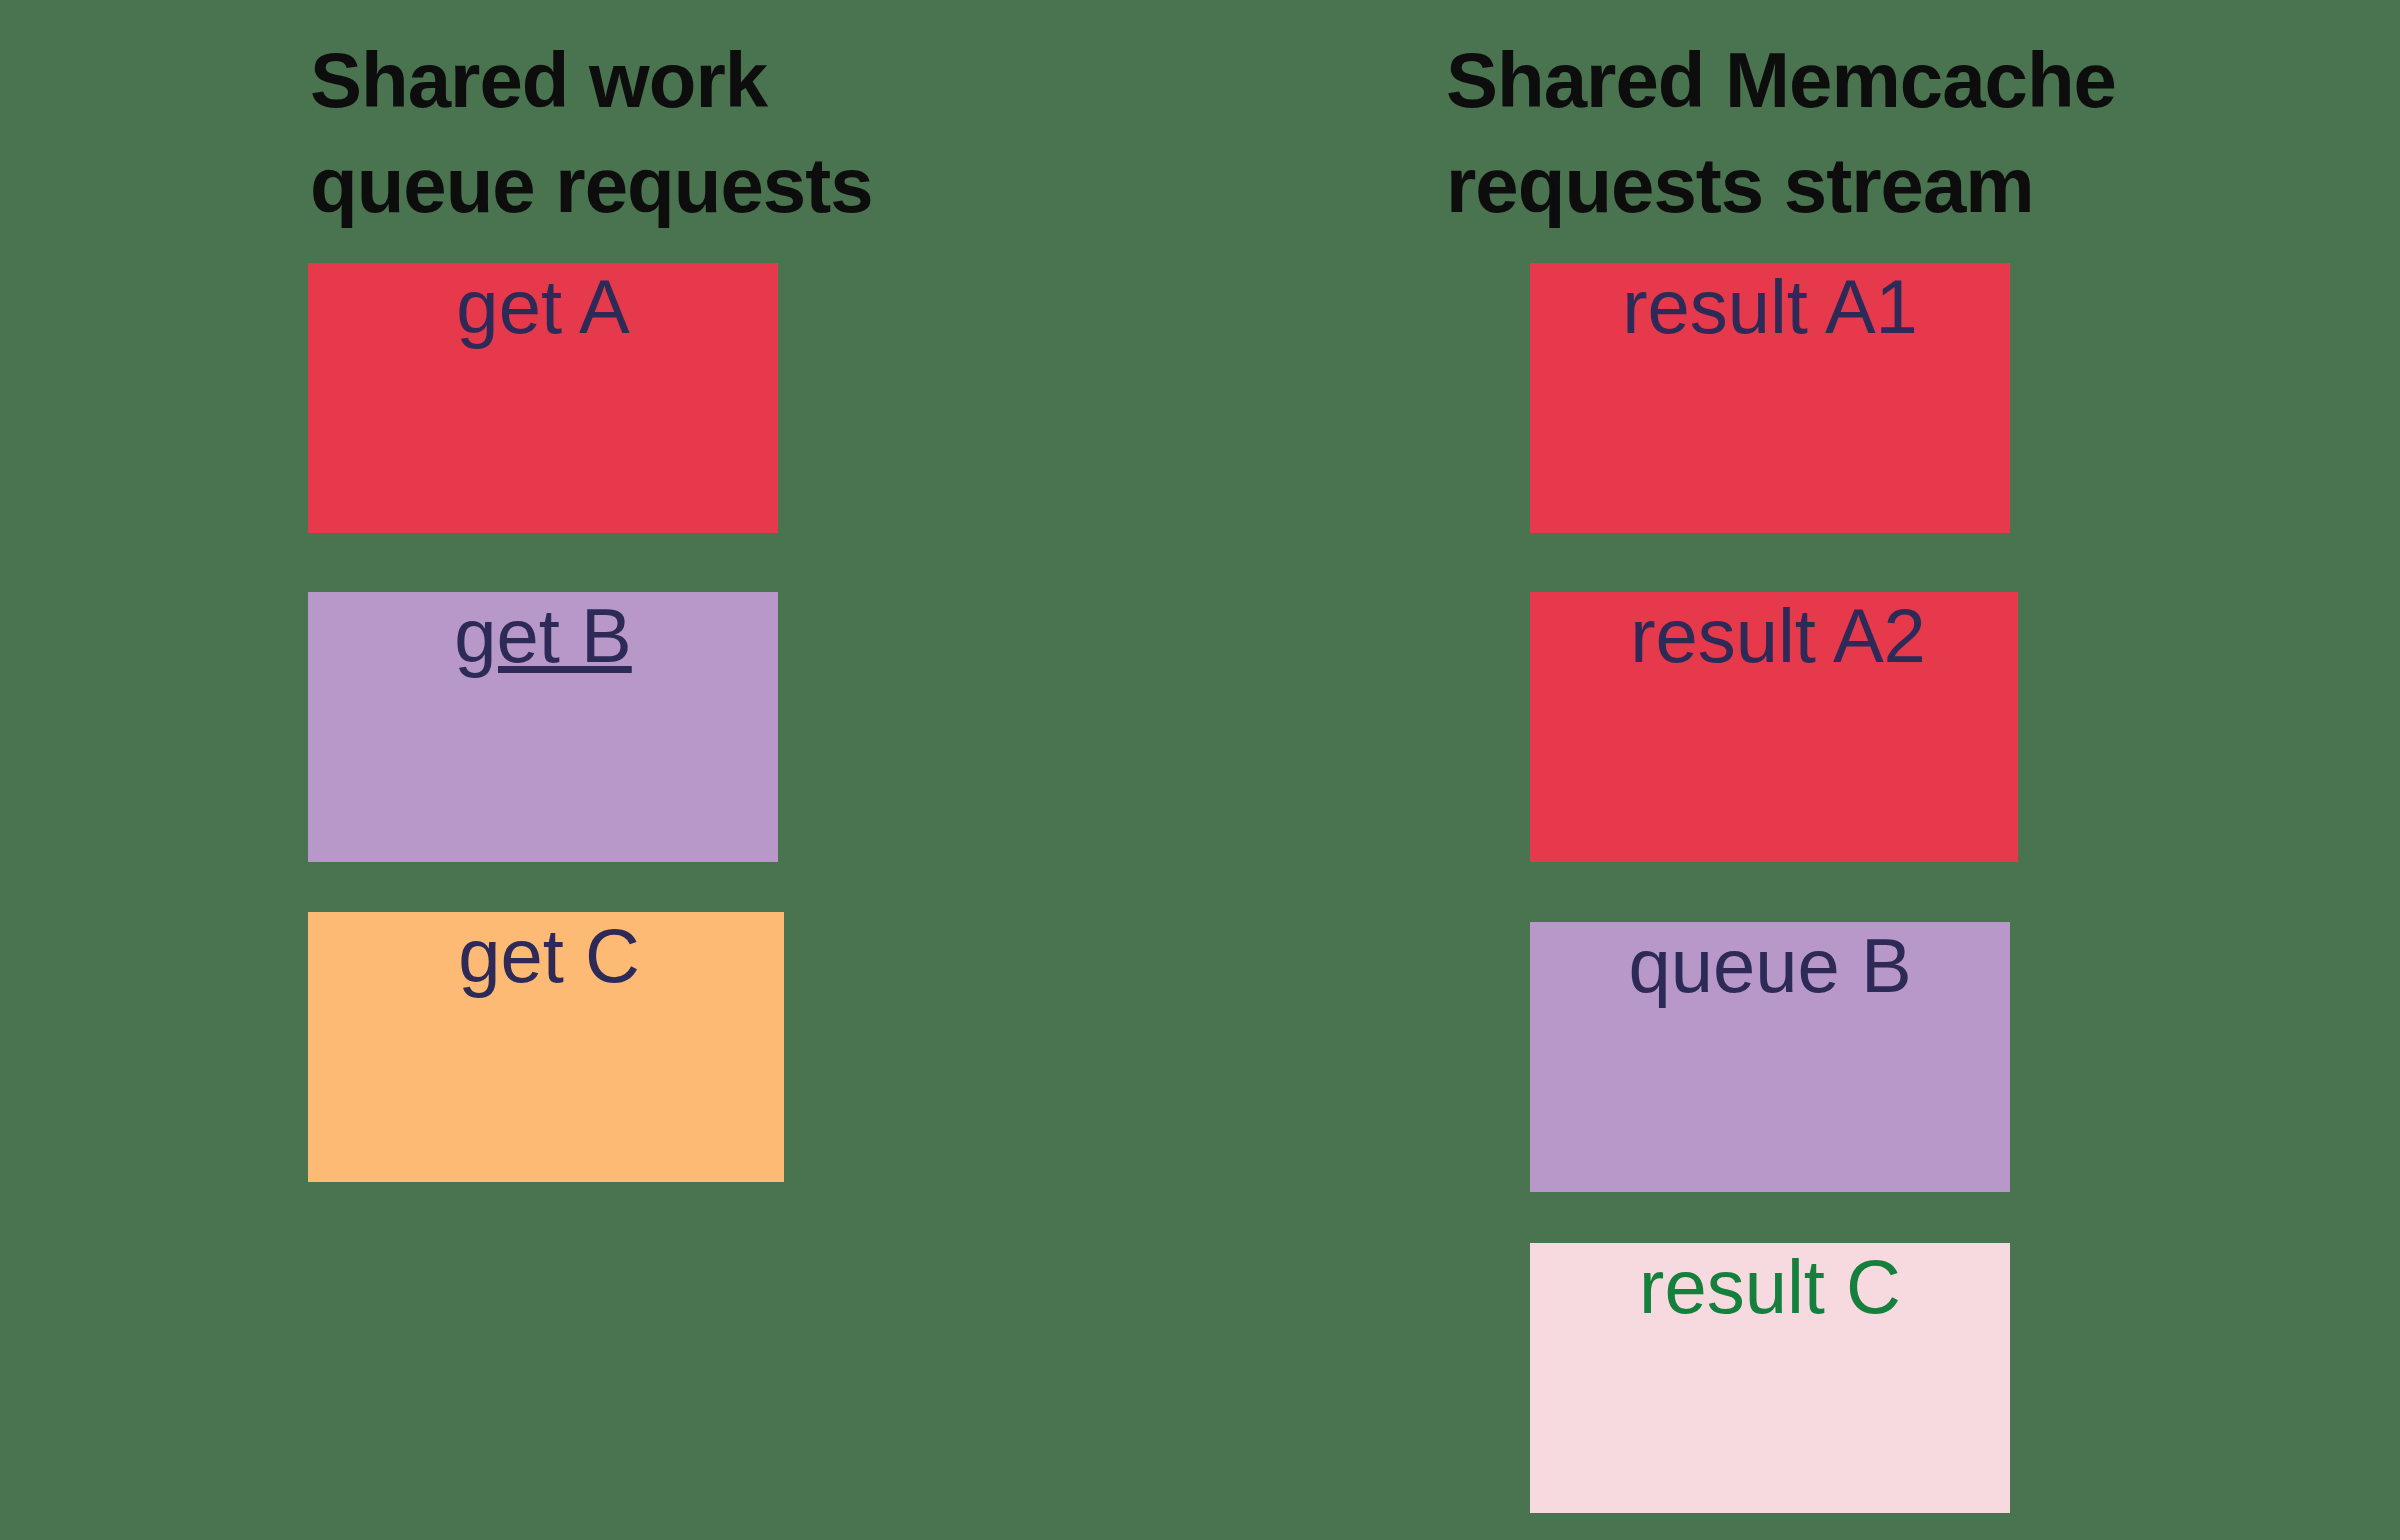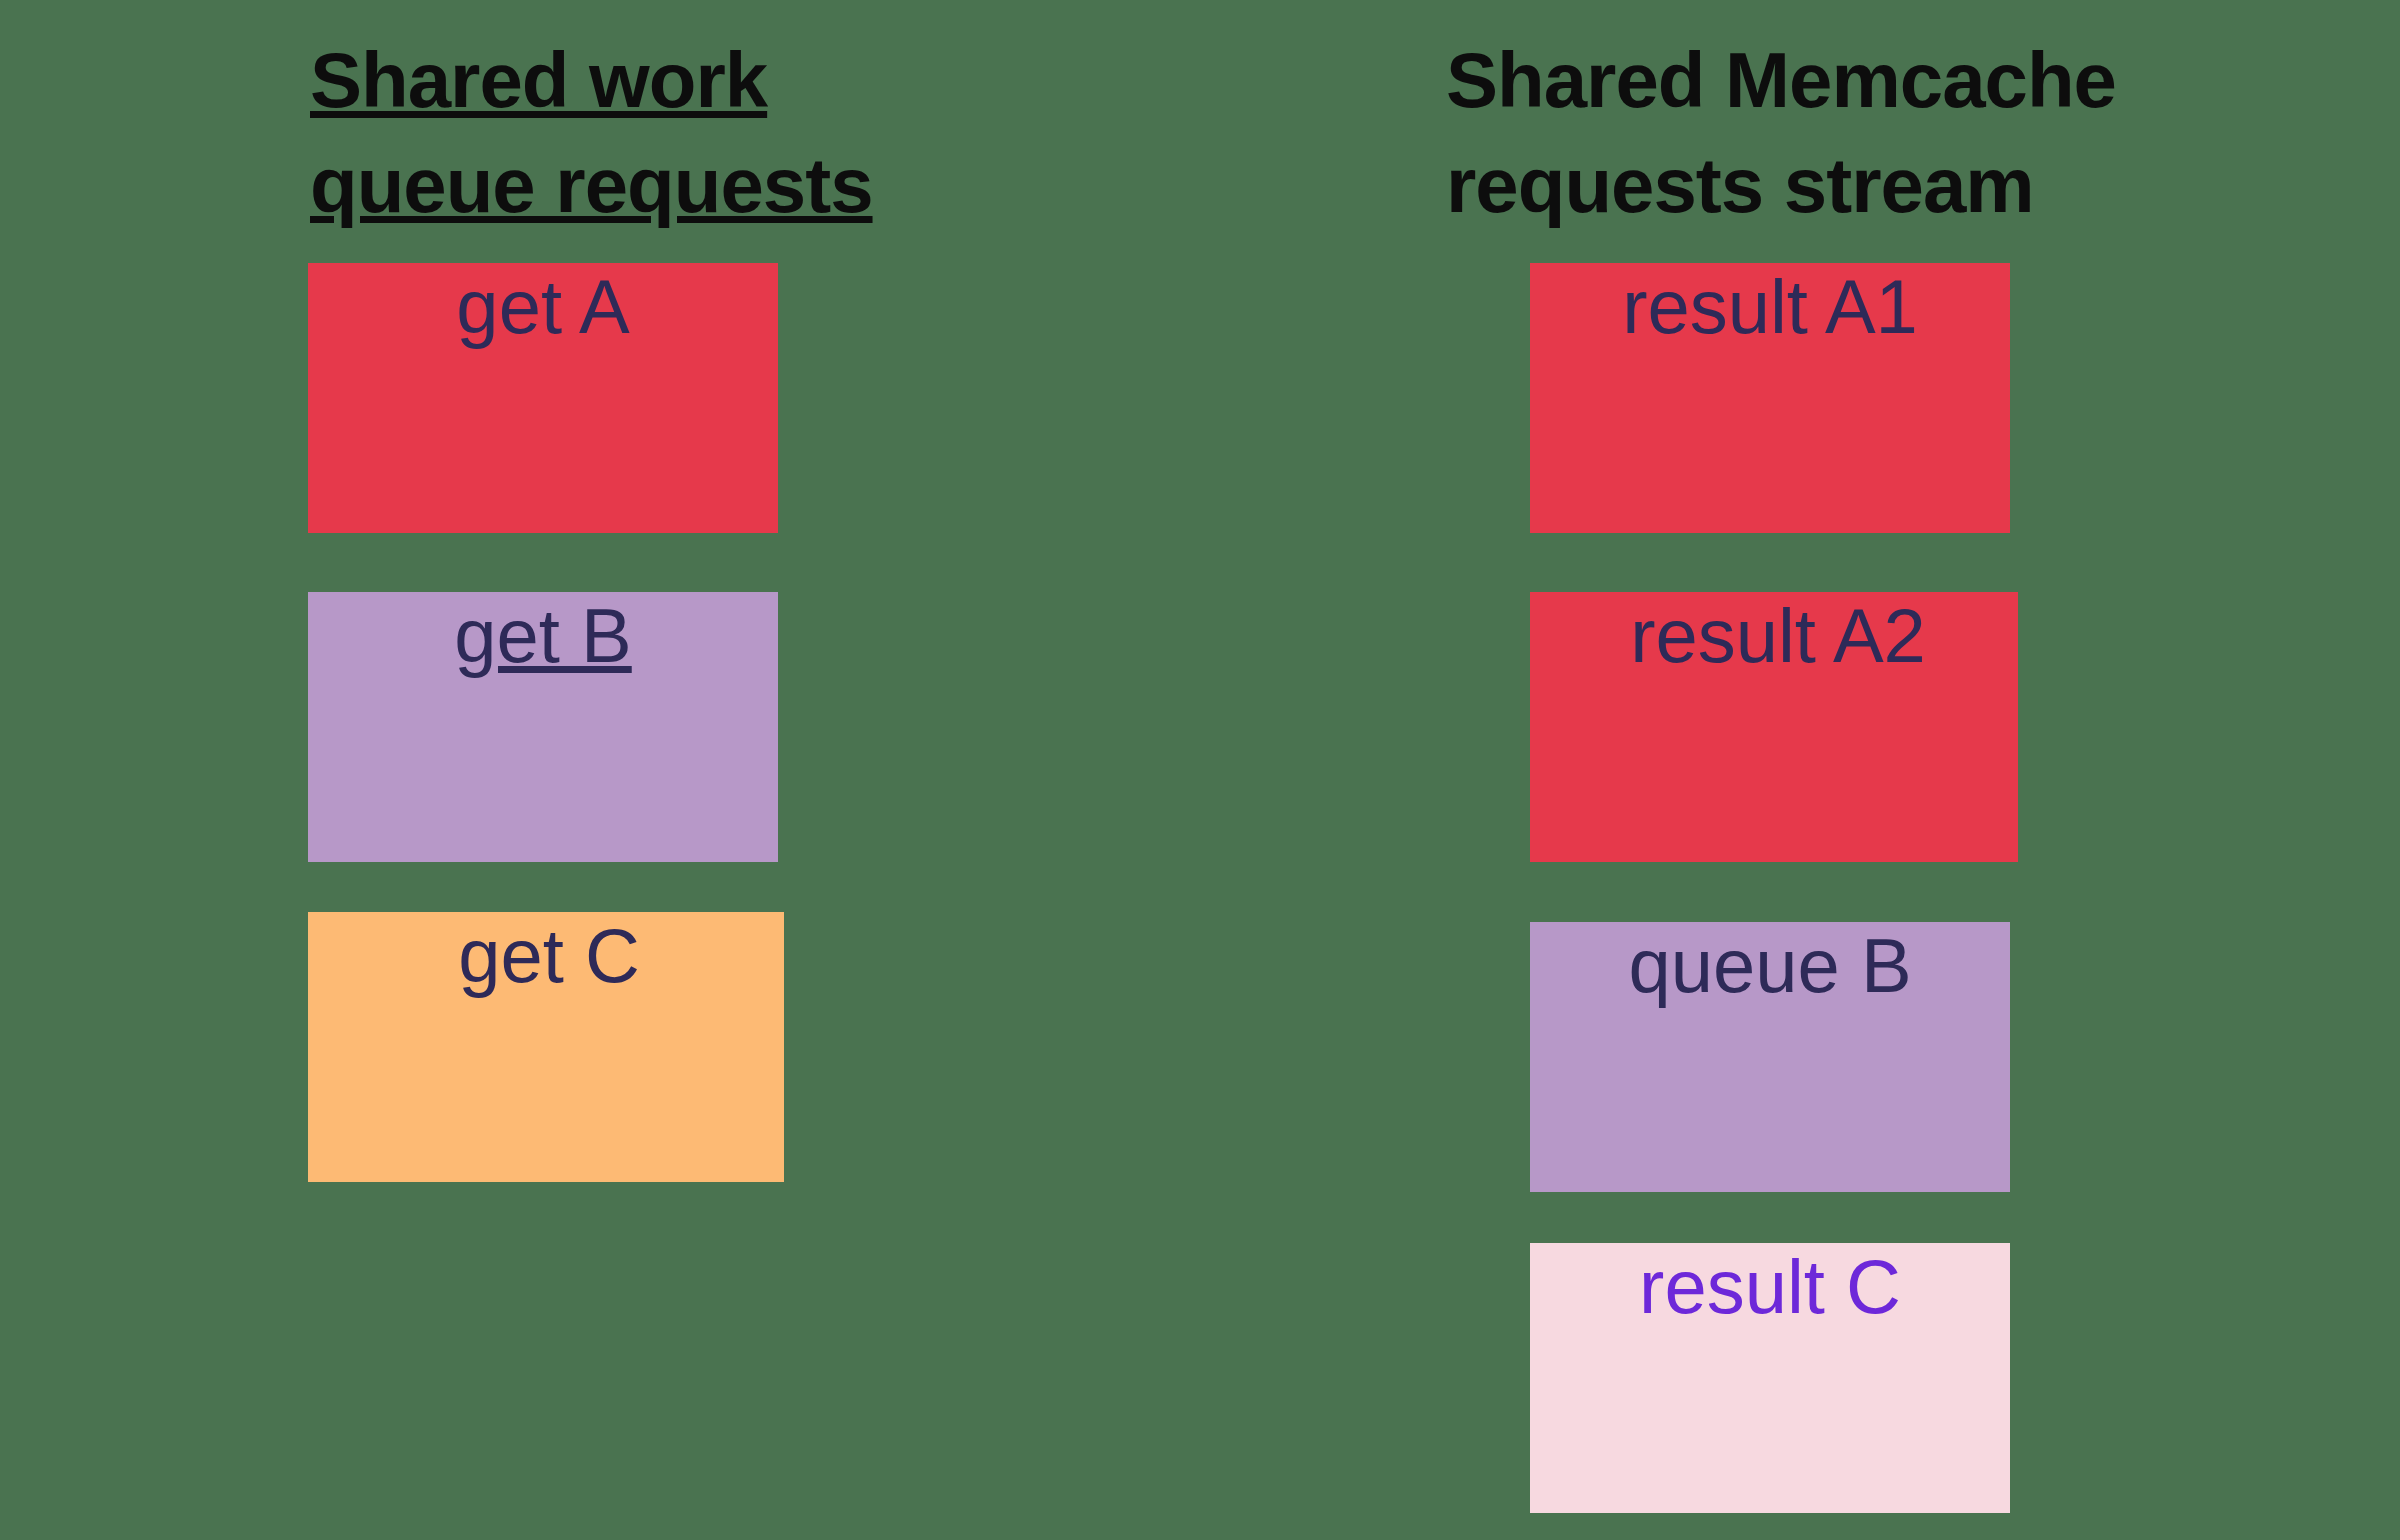--- a/index.html
+++ b/index.html
@@ -14,21 +14,21 @@
     font-family: "Liberation Sans", sans-serif;
   }
   .col-header {
     position: absolute;
     top: 28px;
     font-size: 78px;
     font-weight: 700;
     line-height: 1.35;
     letter-spacing: -1px;
   }
-  .col-header.left  { left: 310px; text-decoration: underline; }
+  .col-header.left  { left: 310px; }
   .col-header.right { left: 1446px; }
   .box {
     position: absolute;
     height: 270px;
     display: flex;
     justify-content: center;
     font-size: 76px;
     font-weight: 400;
   }
   .box.lcol { left: 308px;  width: 470px; }
@@ -68,17 +68,17 @@
 
   <div class="box rcol r0" style="background-color: rgb(230, 57, 75); color: rgb(46, 42, 88);">
     <span>result A1</span>
   </div>
   <div class="box rcol r1" style="background-color: rgb(230, 57, 75); color: rgb(46, 42, 88);">
     <span>result A2</span>
   </div>
   <div class="box rcol r2" style="background-color: rgb(183, 152, 200); color: rgb(46, 42, 88);">
     <span>queue B</span>
   </div>
-  <div class="box rcol r3" style="background-color: rgb(247, 217, 224); color: #6d28d9;">
+  <div class="box rcol r3" style="background-color: rgb(247, 217, 224); color: #15803d;">
     <span>result C</span>
   </div>
 
 </div>
 
 </body></html>

